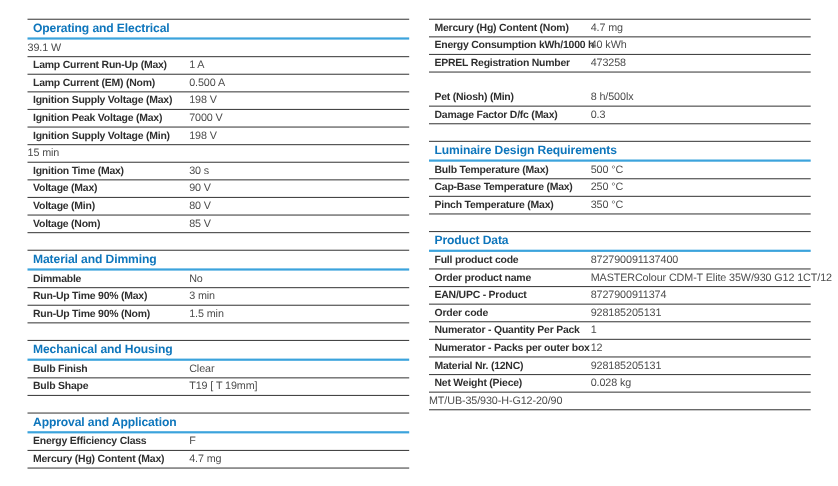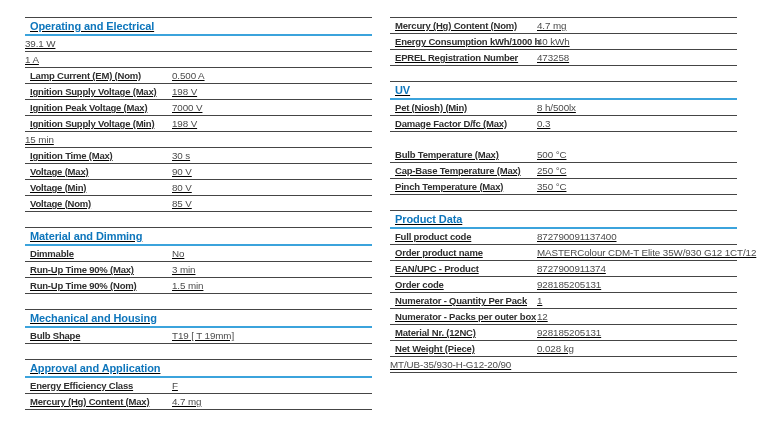--- a/index.html
+++ b/index.html
@@ -11,21 +11,20 @@
     overflow: hidden;
     font-family: "Liberation Sans", sans-serif;
   }
   .page {
     width: 762px;
     height: 442px;
     box-sizing: border-box;
     padding: 17px 25px 0 25px;
     display: flex;
     gap: 18px;
-    text-decoration: underline;
   }
   .col {
     width: 347px;
     flex: 0 0 347px;
   }
   .section {
     margin-bottom: 15px;
   }
   .section-title {
     color: var(--header-blue, #0e76bc);
@@ -70,20 +69,21 @@
 <body style="background: rgb(255, 255, 255);">
 
 <div class="page">
   <div class="col">
       <div class="section">
         <div class="section-title">Operating and Electrical</div>
         <div class="row">
           <div class="value">39.1 W</div>
         </div>
         <div class="row">
+          <div class="label">Lamp Current Run-Up (Max)</div>
           <div class="value">1 A</div>
         </div>
         <div class="row">
           <div class="label">Lamp Current (EM) (Nom)</div>
           <div class="value">0.500 A</div>
         </div>
         <div class="row">
           <div class="label">Ignition Supply Voltage (Max)</div>
           <div class="value">198 V</div>
         </div>
@@ -125,20 +125,24 @@
           <div class="label">Run-Up Time 90% (Max)</div>
           <div class="value">3 min</div>
         </div>
         <div class="row">
           <div class="label">Run-Up Time 90% (Nom)</div>
           <div class="value">1.5 min</div>
         </div>
       </div>
       <div class="section">
         <div class="section-title">Mechanical and Housing</div>
+        <div class="row">
+          <div class="label">Bulb Finish</div>
+          <div class="value">Clear</div>
+        </div>
         <div class="row">
           <div class="label">Bulb Shape</div>
           <div class="value">T19 [ T 19mm]</div>
         </div>
       </div>
       <div class="section">
         <div class="section-title">Approval and Application</div>
         <div class="row">
           <div class="label">Energy Efficiency Class</div>
           <div class="value">F</div>
@@ -158,31 +162,31 @@
         <div class="row">
           <div class="label">Energy Consumption kWh/1000 h</div>
           <div class="value">40 kWh</div>
         </div>
         <div class="row">
           <div class="label">EPREL Registration Number</div>
           <div class="value">473258</div>
         </div>
       </div>
       <div class="section">
-        <div class="section-title">UV</div>
         <div class="row">
           <div class="label">Pet (Niosh) (Min)</div>
           <div class="value">8 h/500lx</div>
         </div>
         <div class="row">
           <div class="label">Damage Factor D/fc (Max)</div>
           <div class="value">0.3</div>
         </div>
       </div>
       <div class="section">
+        <div class="section-title">Luminaire Design Requirements</div>
         <div class="row">
           <div class="label">Bulb Temperature (Max)</div>
           <div class="value">500 °C</div>
         </div>
         <div class="row">
           <div class="label">Cap-Base Temperature (Max)</div>
           <div class="value">250 °C</div>
         </div>
         <div class="row">
           <div class="label">Pinch Temperature (Max)</div>

